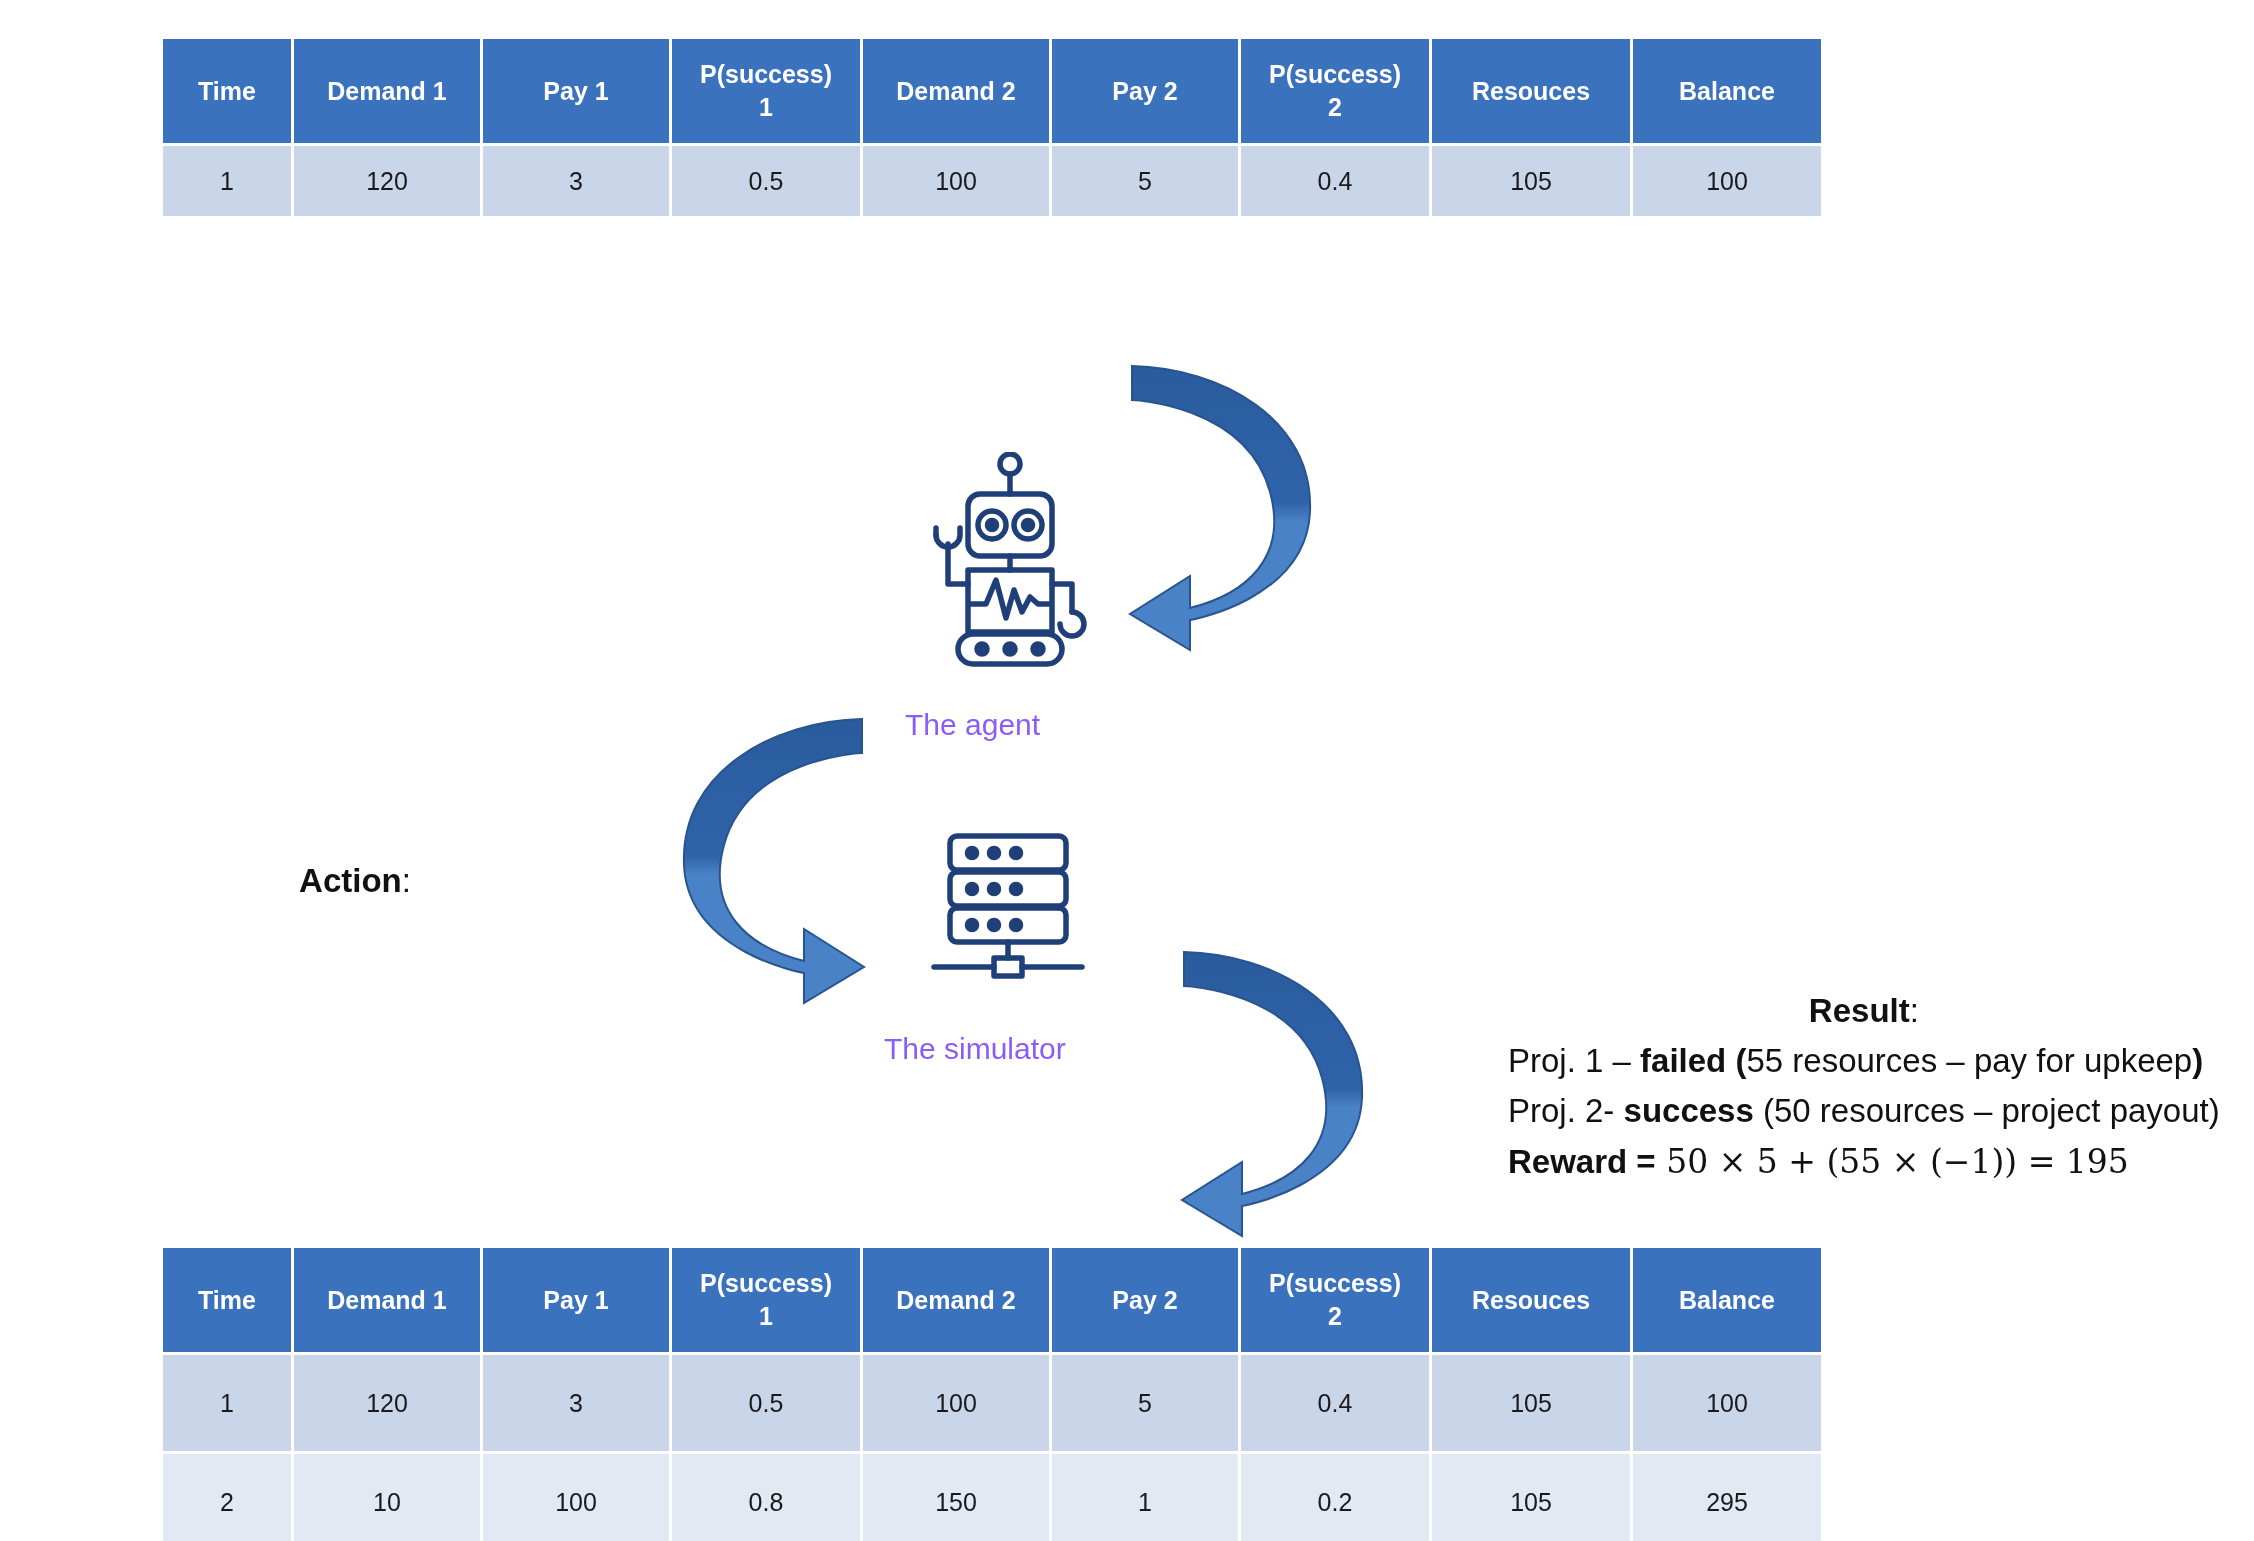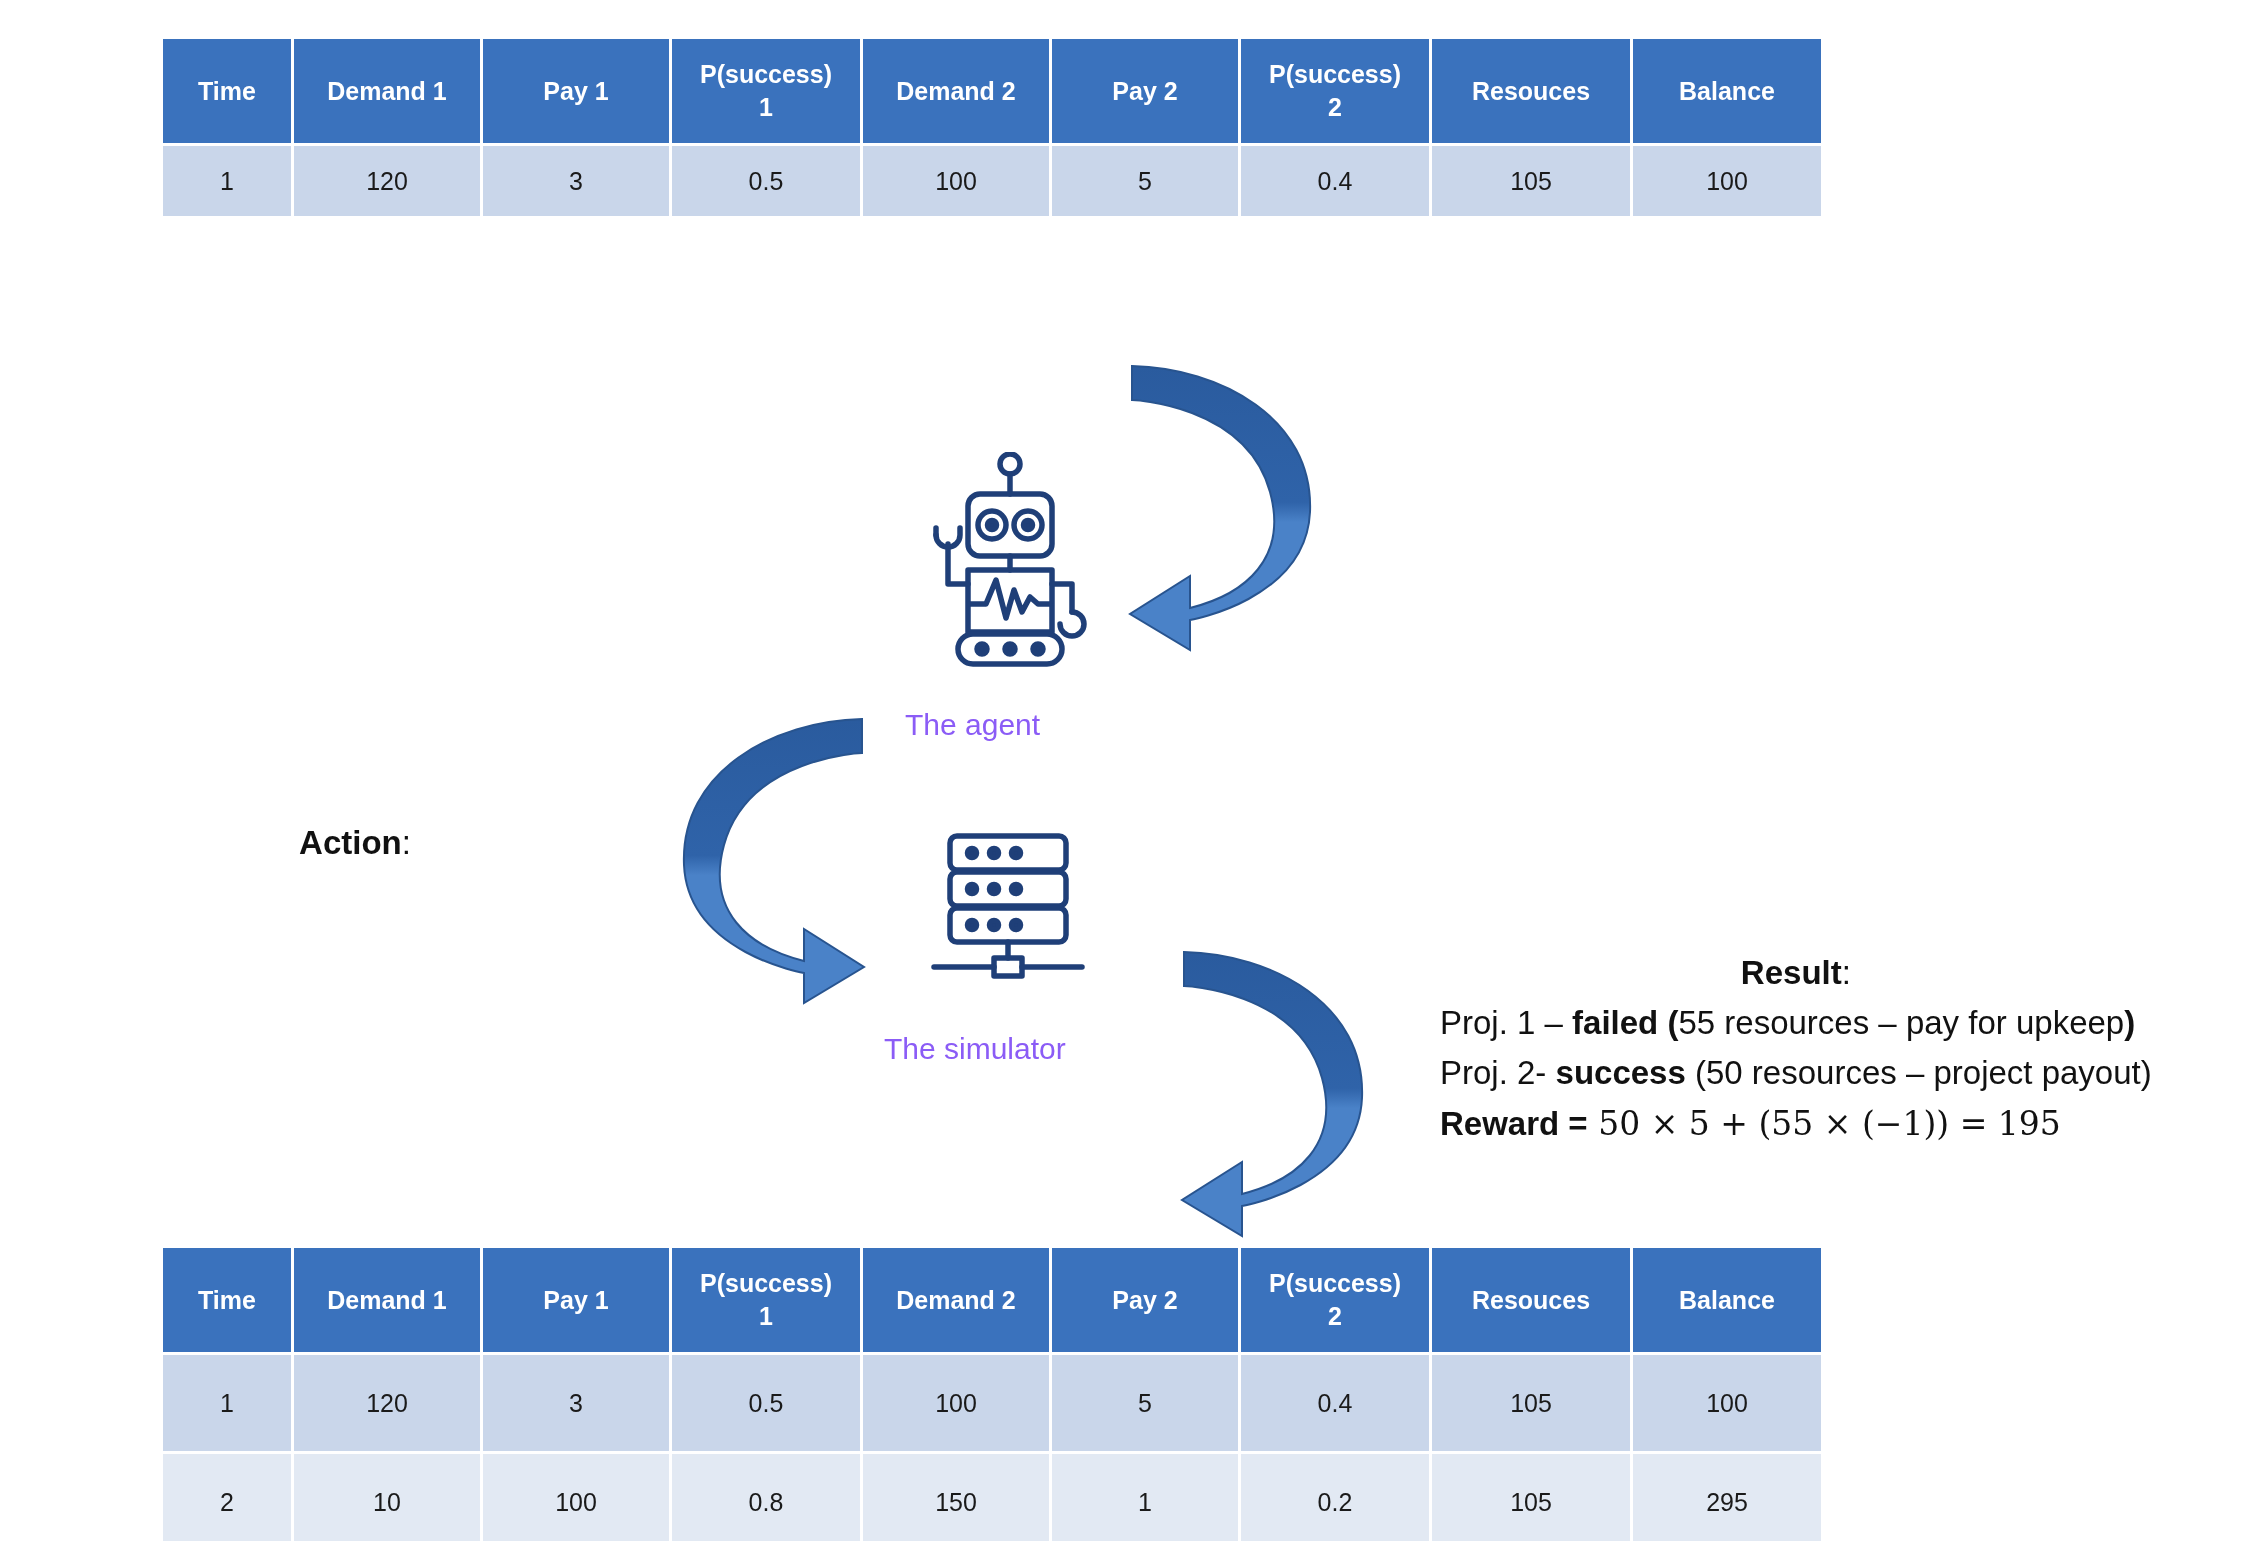--- a/index.html
+++ b/index.html
@@ -84,35 +84,36 @@
   #arrow-action           { left: 676px;  top: 715px;  width: 190px; height: 290px; }
   #arrow-result           { left: 1180px; top: 948px;  width: 190px; height: 290px; }
 
   
   .text-block {
     position: absolute;
     font-size: 33px;
     line-height: 1.4;
     color: #111111;
     white-space: nowrap;
+    margin-top: 38px;
   }
   .text-block .hd { font-weight: bold; }
   .text-block b { font-weight: bold; }
 
   #action-block {
     left: 20px;
     top: 820px;
     width: 670px;
     text-align: center;
     white-space: normal;
   }
   #action-block .line2 { margin-top: 4px; }
 
   #result-block {
-    left: 1440px;
+    left: 1508px;
     top: 950px;
   }
   #result-block .hd-line { text-align: center; }
   #result-block .ln { margin-top: 4px; }
   .mathy { font-family: "DejaVu Serif", serif; font-size: 33px; }
 </style>
 </head>
 <body>
 
 <table class="sim-table" id="table-top">

